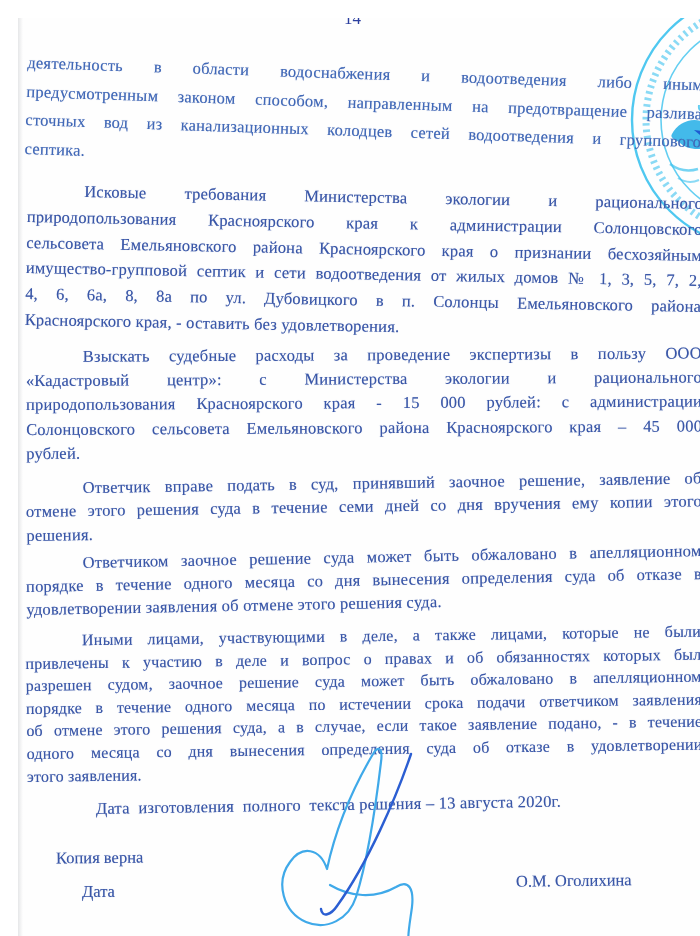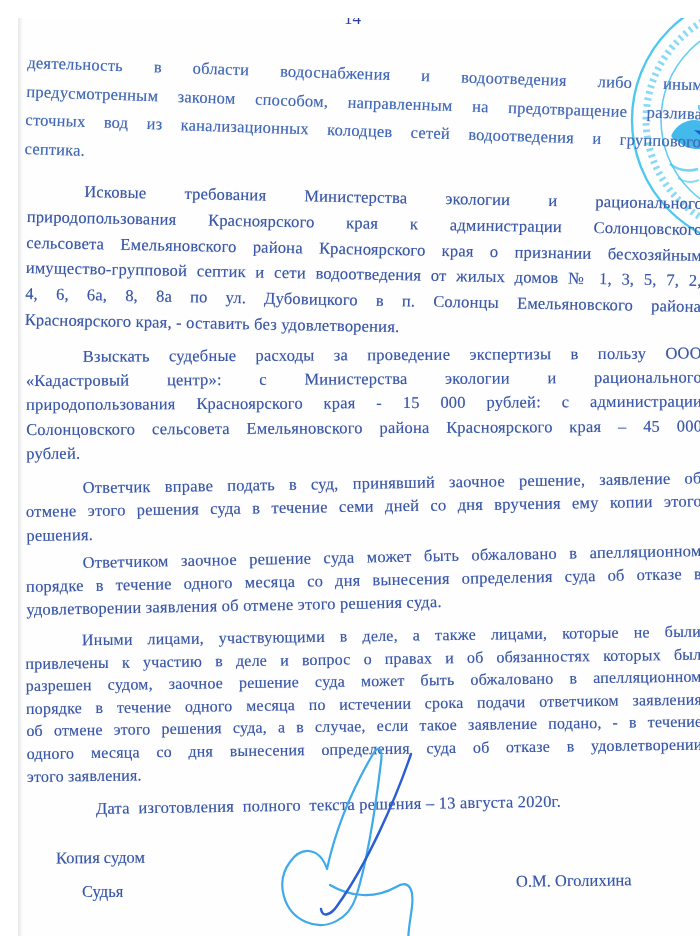--- a/index.html
+++ b/index.html
@@ -118,22 +118,22 @@
         <div class="line first">Иными лицами, участвующими в деле, а также лицами, которые не были</div>
         <div class="line">привлечены к участию в деле и вопрос о правах и об обязанностях которых был</div>
         <div class="line">разрешен судом, заочное решение суда может быть обжаловано в апелляционном</div>
         <div class="line">порядке в течение одного месяца по истечении срока подачи ответчиком заявления</div>
         <div class="line">об отмене этого решения суда, а в случае, если такое заявление подано, - в течение</div>
         <div class="line">одного месяца со дня вынесения определения суда об отказе в удовлетворении</div>
         <div class="line last">этого заявления.</div>
       </div>
 
     <div class="date-line">Дата  изготовления  полного  текста решения – 13 августа 2020г.</div>
-    <div class="copy-note">Копия судом</div>
-    <div class="judge-label">Судья</div>
+    <div class="copy-note">Копия верна</div>
+    <div class="judge-label">Дата</div>
     <div class="judge-name">О.М. Оголихина</div>
   </div>
 
   <svg class="signature-layer" viewBox="0 0 700 936" xmlns="http://www.w3.org/2000/svg">
     <path d="M 309 851 C 320 800, 342 758, 355 736 C 360 727, 365 730, 363 744
              C 358 786, 349 844, 338 879 C 331 901, 309 913, 288 904
              C 265 894, 257 864, 272 844 C 284 827, 302 830, 309 851
              M 312 867 C 332 879, 357 881, 378 869 C 391 861, 396 871, 394 889
              C 391 911, 388 922, 393 936" fill="none" stroke="#3fa9e9" stroke-width="2.2" stroke-linecap="round"></path>
     <path d="M 393 736 C 378 780, 350 845, 319 888 C 313 897, 304 900, 303 891" fill="none" stroke="#2b5ed2" stroke-width="2.4" stroke-linecap="round"></path>

